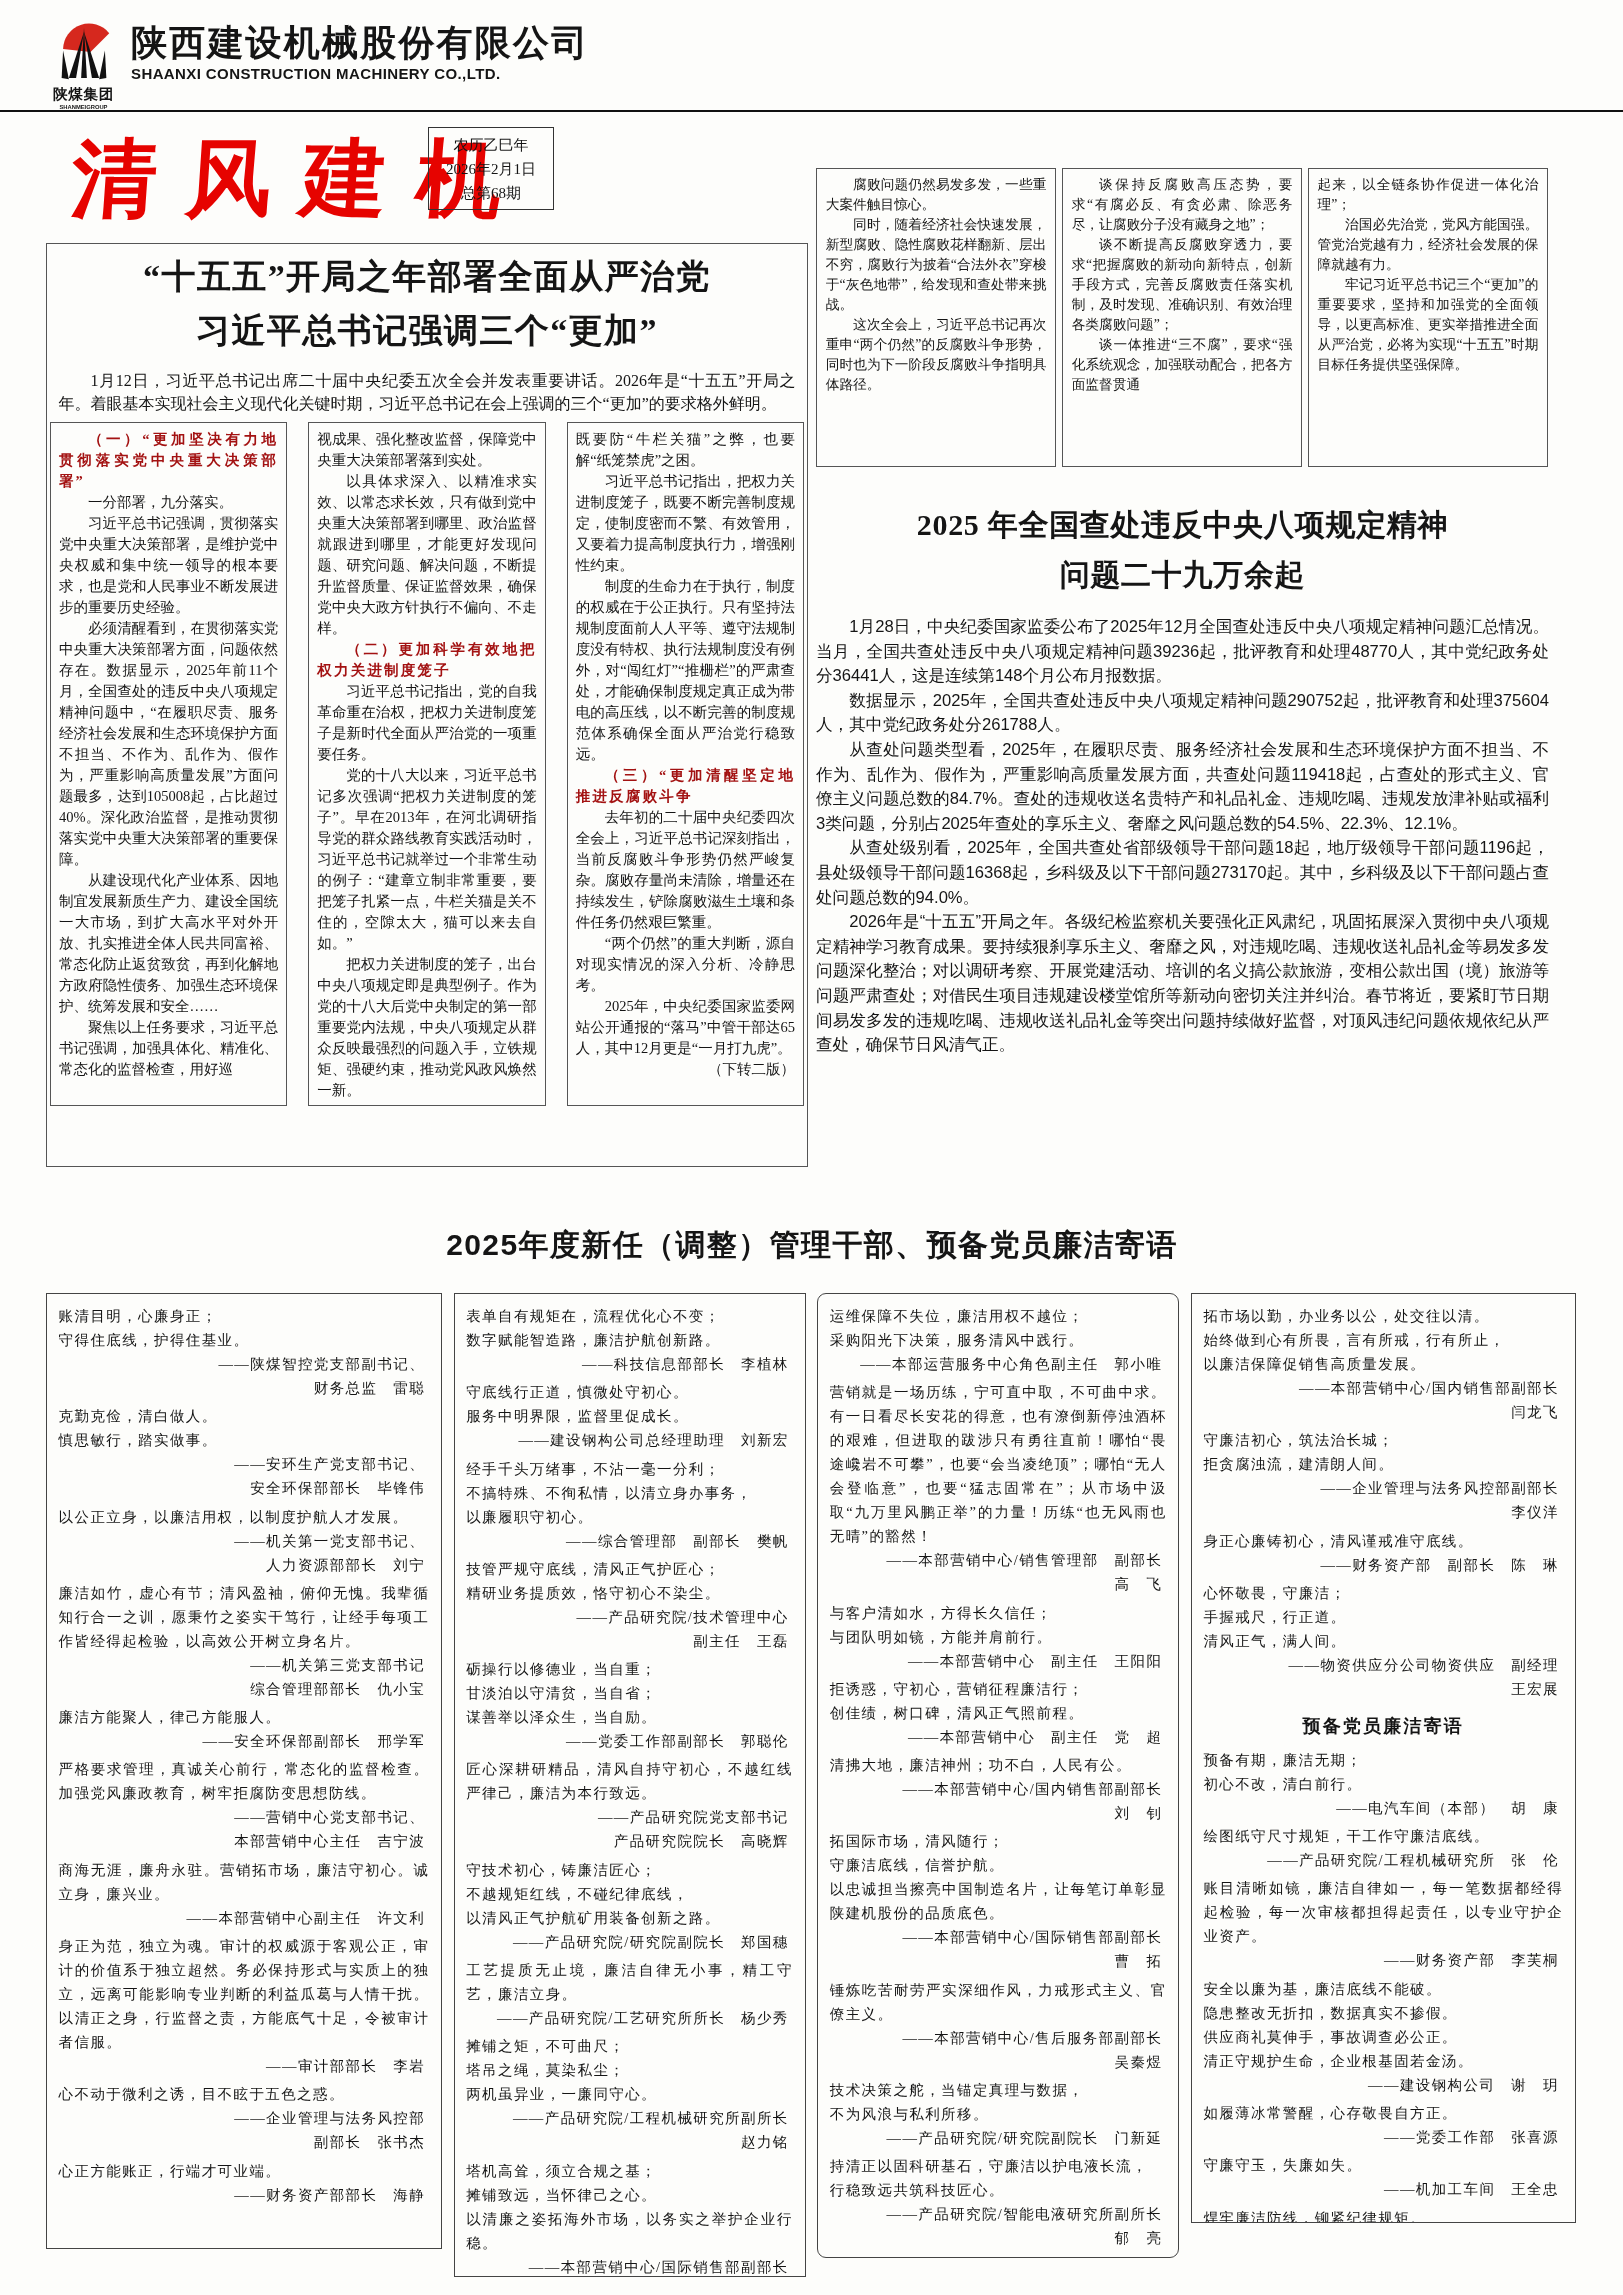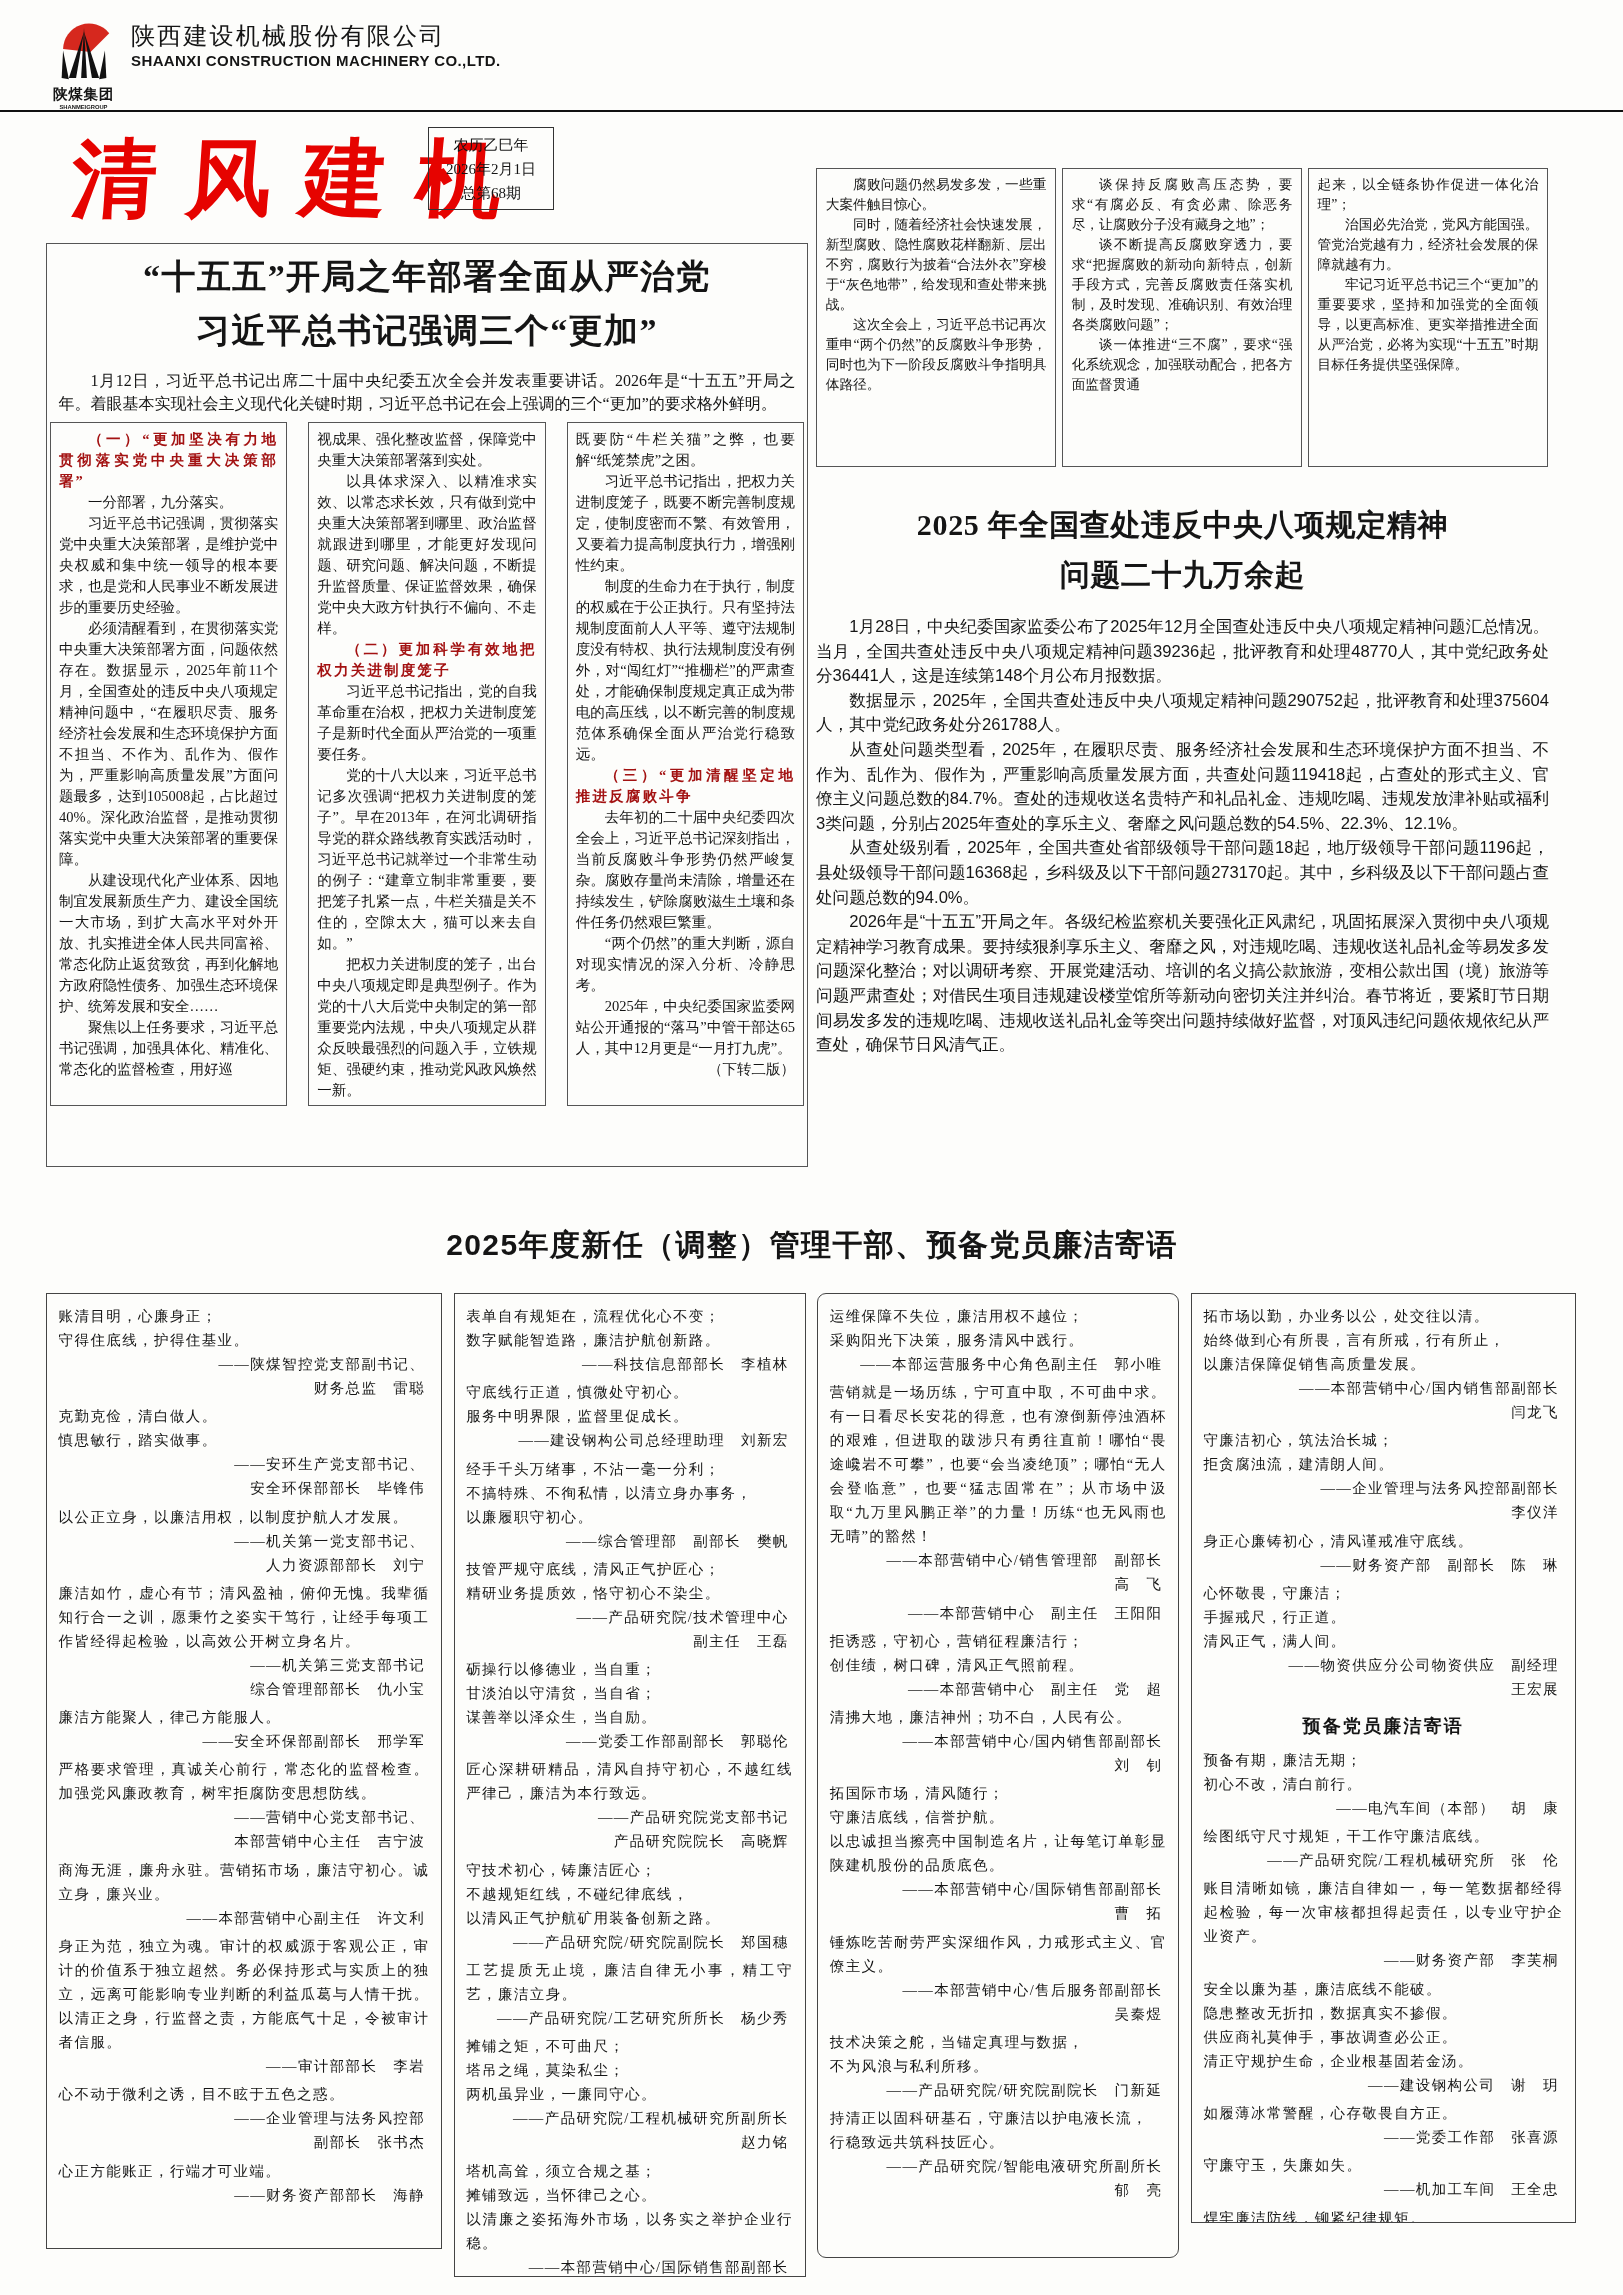--- a/index.html
+++ b/index.html
@@ -4,21 +4,21 @@
 <style>
   html,body{margin:0;padding:0;background:#888;}
   .page{position:relative;width:1624px;height:2295px;background:#fdfdfb;overflow:hidden;
         font-family:"Liberation Serif","DejaVu Serif",serif;color:#151515;}
   
   .header{position:absolute;left:49px;top:20px;display:flex;align-items:flex-start;}
   .logo{width:69px;text-align:center;}
   .logo-cn{font-family:"Liberation Sans","DejaVu Sans",sans-serif;font-weight:bold;font-size:14.5px;margin-top:1.4px;letter-spacing:0.7px;}
   .logo-en{font-family:"Liberation Sans","DejaVu Sans",sans-serif;font-weight:bold;font-size:5.8px;letter-spacing:0;}
   .company{margin-left:13px;padding-top:2.9px;}
-  .company-cn{font-family:"Liberation Sans","DejaVu Sans",sans-serif;font-weight:normal;font-size:24px;letter-spacing:2.2px;line-height:1.1;}
+  .company-cn{font-family:"Liberation Sans","DejaVu Sans",sans-serif;font-weight:bold;font-size:36px;letter-spacing:2.2px;line-height:1.1;}
   .company-en{font-family:"Liberation Sans","DejaVu Sans",sans-serif;font-weight:bold;font-size:15px;letter-spacing:0.4px;margin-top:2.9px;}
   .header-rule{position:absolute;left:0px;top:110px;width:1624px;height:2.2px;background:#111;}
   
   .masthead{position:absolute;left:72px;top:122px;color:#e60300;font-weight:bold;font-size:85px;
             letter-spacing:4.3px;transform:skewX(-4deg);white-space:nowrap;}
   .datebox{position:absolute;left:428px;top:127px;width:124px;height:81px;border:1.4px solid #333;
            display:flex;flex-direction:column;justify-content:center;text-align:center;font-size:15px;line-height:1.6;}
   
   .art1{position:absolute;left:46px;top:243px;width:762px;height:924px;border:0.7px solid #555;box-sizing:border-box;padding:5.8px 2.9px 0 2.9px;overflow:hidden;}
   .art1 .hl{text-align:center;font-weight:bold;font-size:34px;line-height:1.6;letter-spacing:1.4px;}
@@ -306,20 +306,22 @@
           <p class="qa"></p>
         </div>
 
         <div class="quote">
           <p class="qt">营销就是一场历练，宁可直中取，不可曲中求。有一日看尽长安花的得意，也有潦倒新停浊酒杯的艰难，但进取的跋涉只有勇往直前！哪怕“畏途巉岩不可攀”，也要“会当凌绝顶”；哪怕“无人会登临意”，也要“猛志固常在”；从市场中汲取“九万里风鹏正举”的力量！历练“也无风雨也无晴”的豁然！</p>
           <p class="qa">——本部营销中心/销售管理部　副部长</p>
           <p class="qa">高　飞</p>
         </div>
 
         <div class="quote">
+          <p class="qt">与客户清如水，方得长久信任；
+与团队明如镜，方能并肩前行。</p>
           <p class="qa">——本部营销中心　副主任　王阳阳</p>
           <p class="qa"></p>
         </div>
 
         <div class="quote">
           <p class="qt">拒诱惑，守初心，营销征程廉洁行；
 创佳绩，树口碑，清风正气照前程。</p>
           <p class="qa">——本部营销中心　副主任　党　超</p>
           <p class="qa"></p>
         </div>

